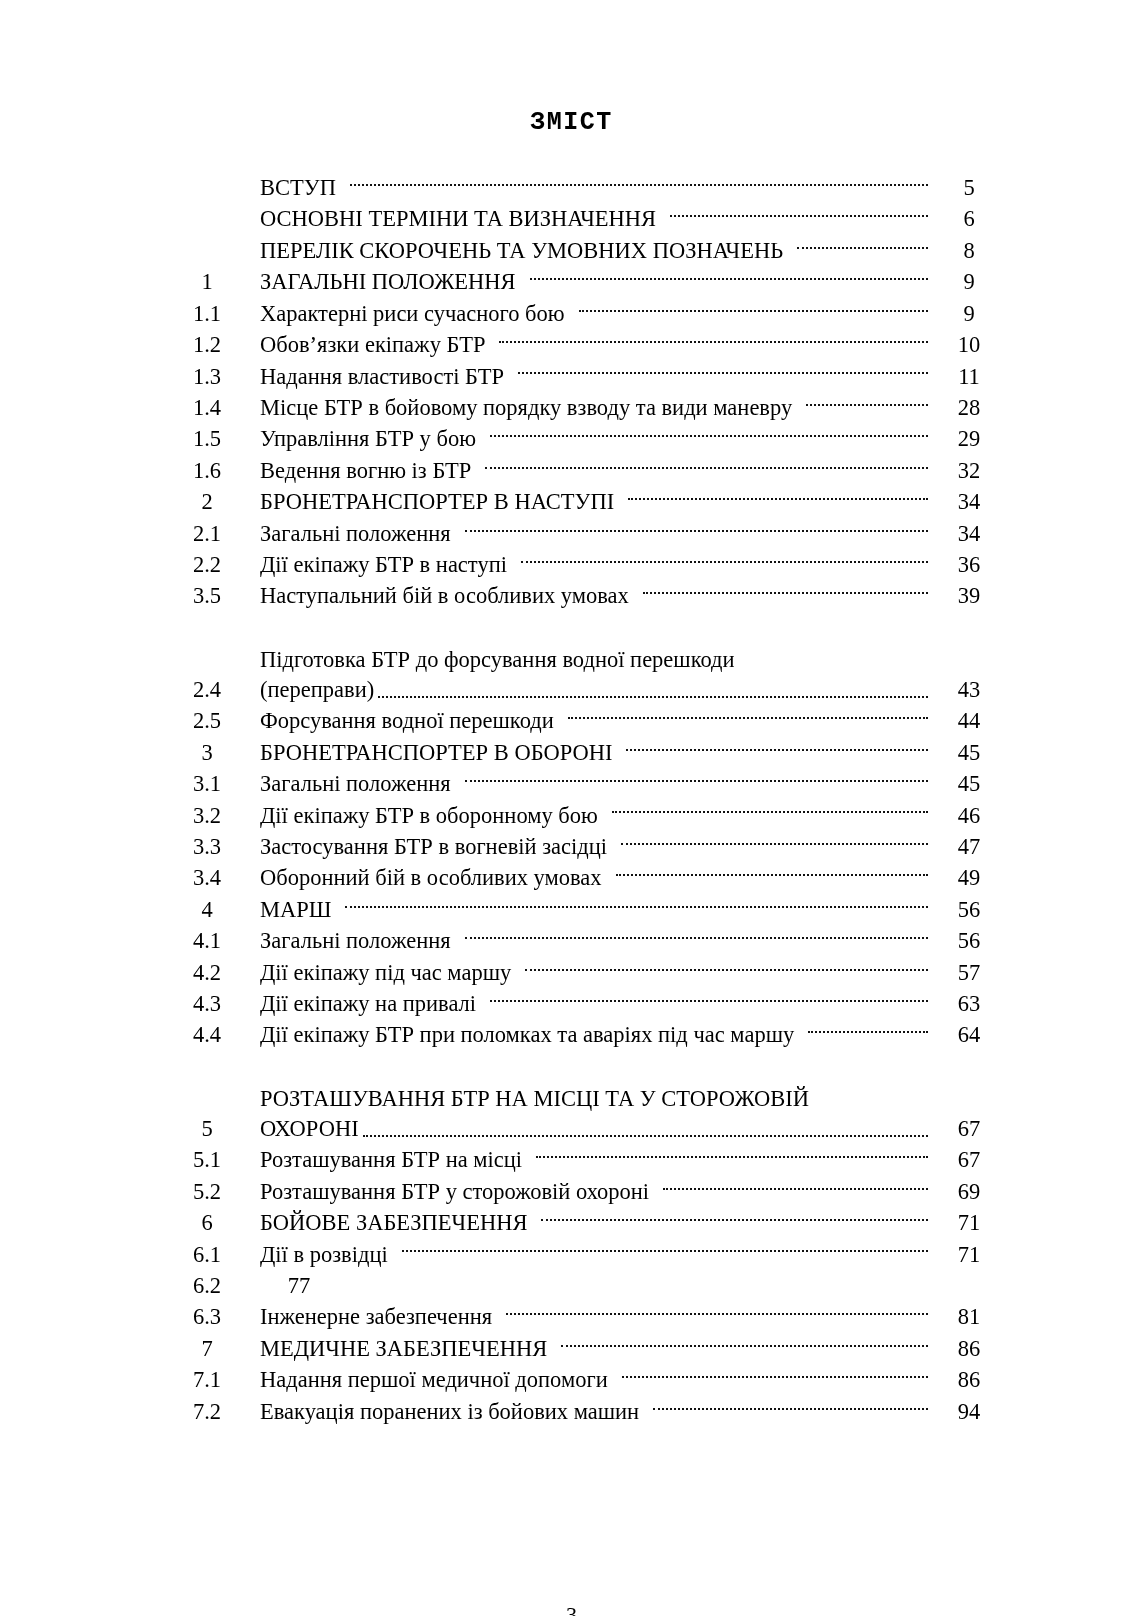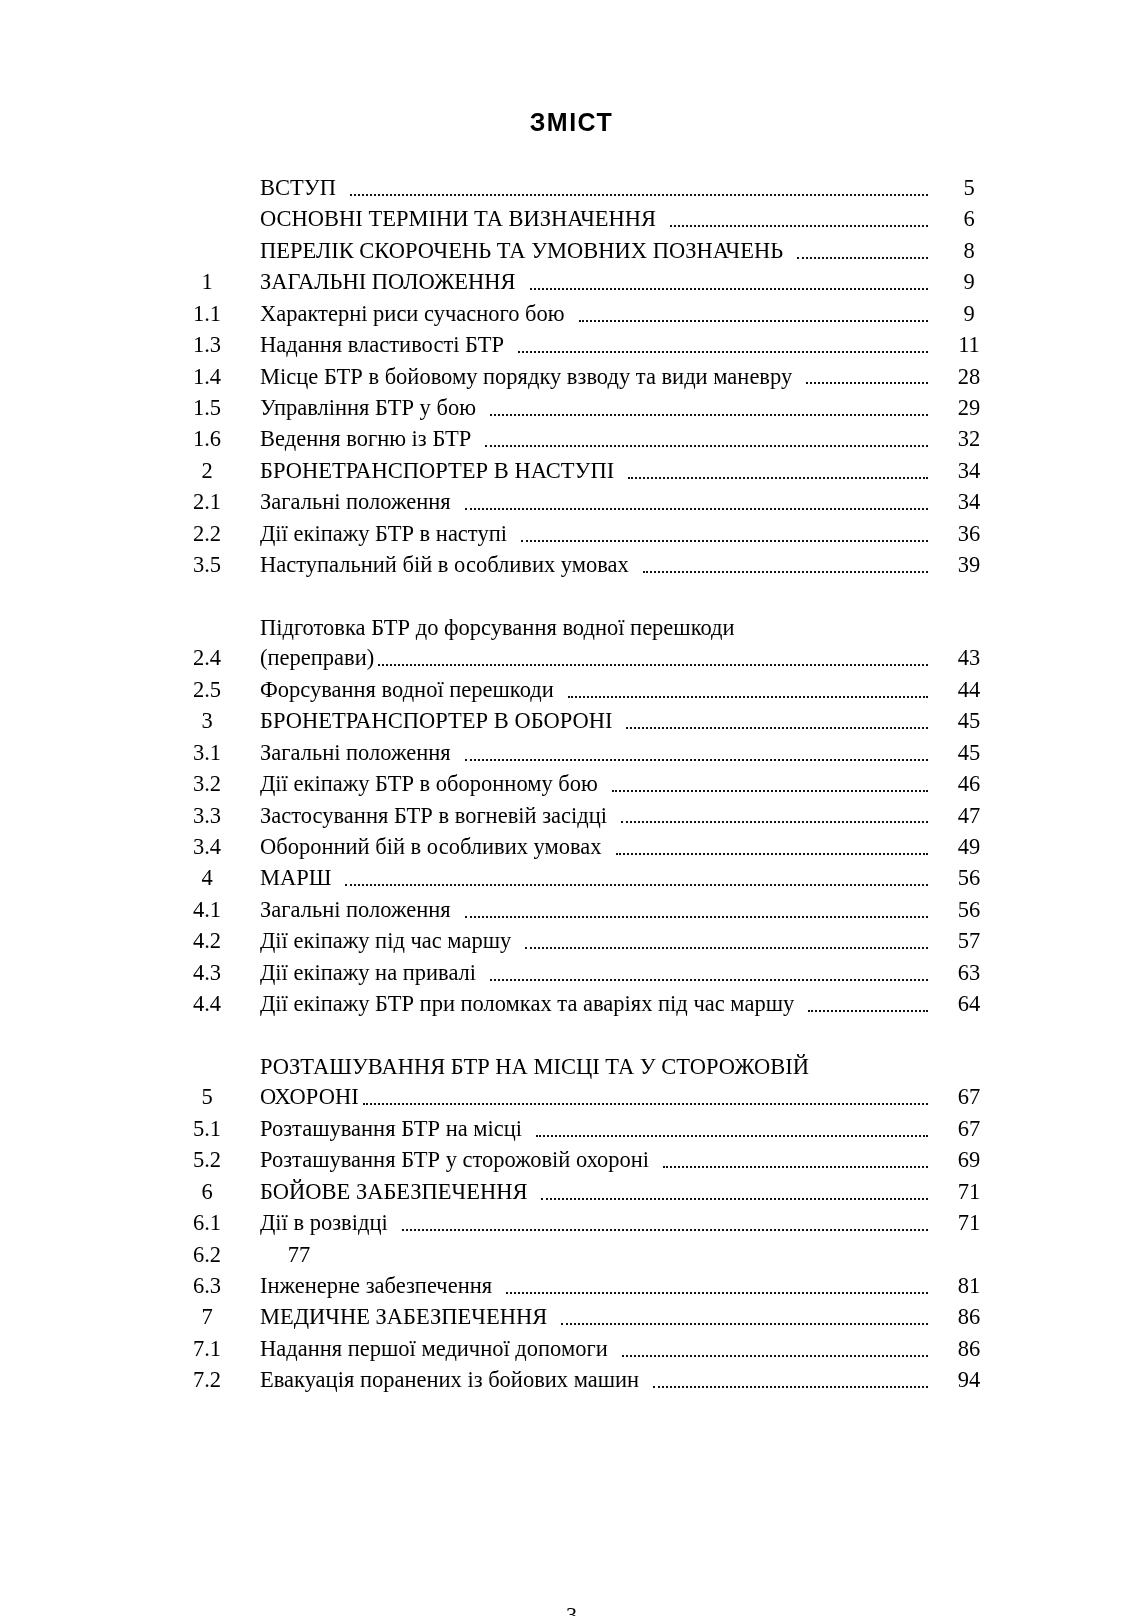--- a/index.html
+++ b/index.html
@@ -22,21 +22,21 @@
     box-sizing: border-box;
     padding: 0;
   }
   .doc-title {
     text-align: center;
     font-size: 25px;
     font-weight: bold;
     letter-spacing: 1.5px;
     margin-top: 108px;
     margin-bottom: 0;
-    font-family: Liberation Sans, sans-serif;
+    font-family: Liberation Mono, monospace;
   }
   .toc {
     margin-top: 36px;
     margin-left: 160px;
     margin-right: 135px;
     width: 848px;
   }
   .toc-row {
     display: flex;
     align-items: flex-end;
@@ -49,21 +49,21 @@
     flex: 0 0 100px;
     text-align: center;
     padding-right: 6px;
     box-sizing: border-box;
     white-space: nowrap;
   }
   .mid {
     flex: 1 1 auto;
     min-width: 0;
     display: flex;
-    align-items: flex-end;
+    align-items: center;
     overflow: hidden;
     gap: 10px;
   }
   .title-text {
     white-space: nowrap;
     flex: 0 0 auto;
   }
   .leader {
     flex: 1 1 auto;
     border-bottom: 2px dotted #111;
@@ -148,20 +148,28 @@
       </div>
       <div class="toc-row">
         <div class="num">1.1</div>
         <div class="mid">
           <span class="title-text">Характерні риси сучасного бою</span>
           <span class="leader"></span>
         </div>
         <div class="pg">9</div>
       </div>
       <div class="toc-row">
+        <div class="num">1.2</div>
+        <div class="mid">
+          <span class="title-text">Обов’язки екіпажу БТР</span>
+          <span class="leader"></span>
+        </div>
+        <div class="pg">10</div>
+      </div>
+      <div class="toc-row">
         <div class="num">1.3</div>
         <div class="mid">
           <span class="title-text">Надання властивості БТР</span>
           <span class="leader"></span>
         </div>
         <div class="pg">11</div>
       </div>
       <div class="toc-row">
         <div class="num">1.4</div>
         <div class="mid">

